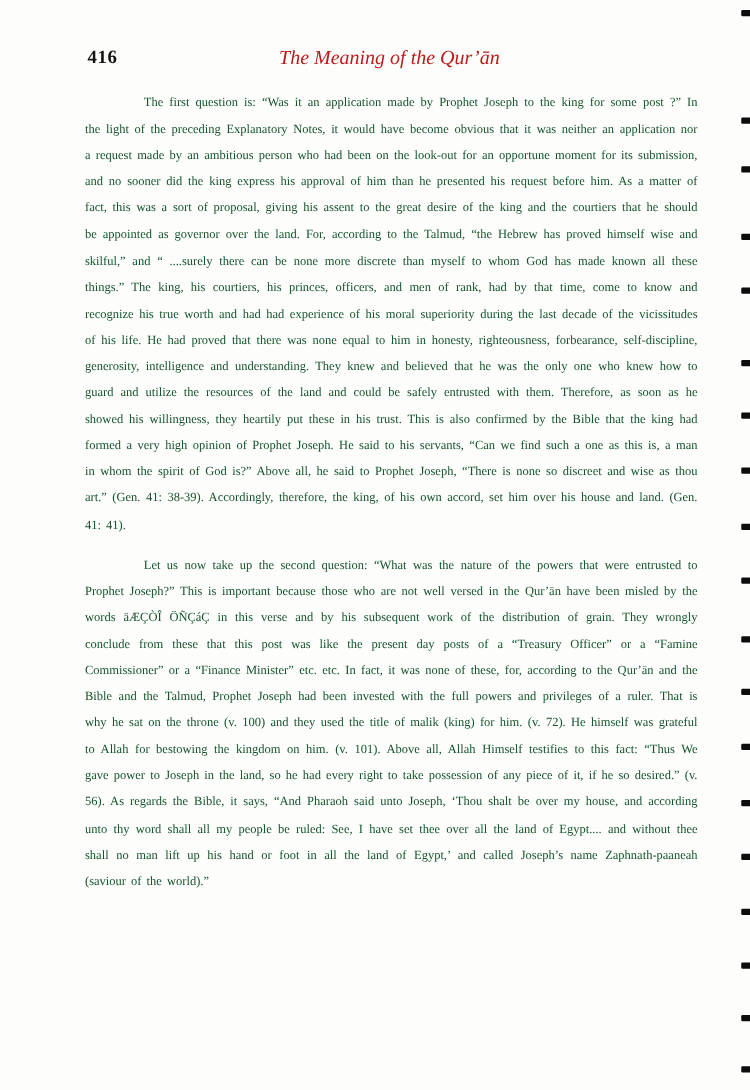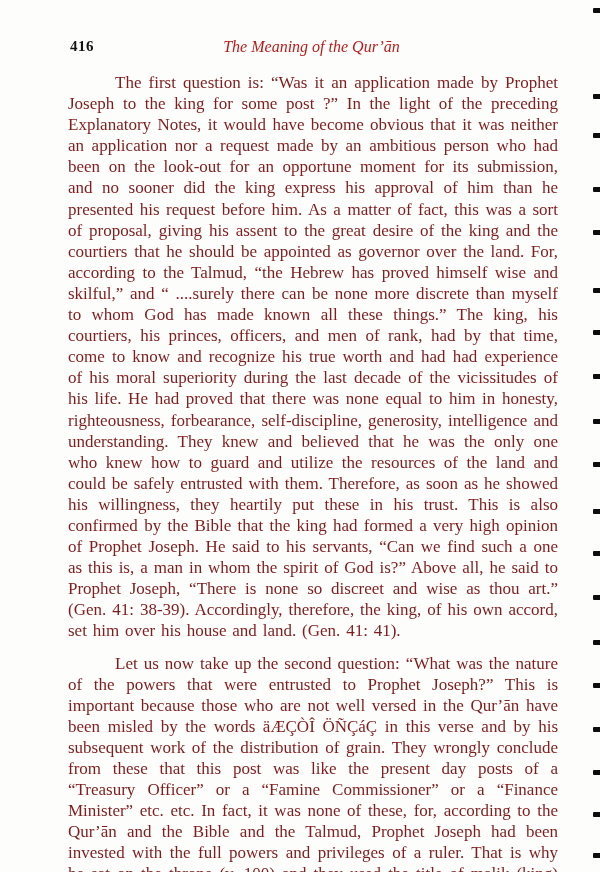--- a/index.html
+++ b/index.html
@@ -44,26 +44,26 @@
     color: #b91c1c;
   }
   .content {
     position: absolute;
     top: 72px;
     left: 68px;
     width: 490px;
   }
   .content p {
     margin: 0;
-    font-size: 17px;
+    font-size: 10px;
     line-height: 21.1px;
     text-align: justify;
     text-indent: 47px;
     word-spacing: 1.6px;
-    color: #7f1d1d;
+    color: #14532d;
   }
   .content p + p {
     margin-top: 11px;
   }
   .edge-marks {
     position: absolute;
     top: 0;
     right: 0;
     width: 10px;
     height: 100%;

